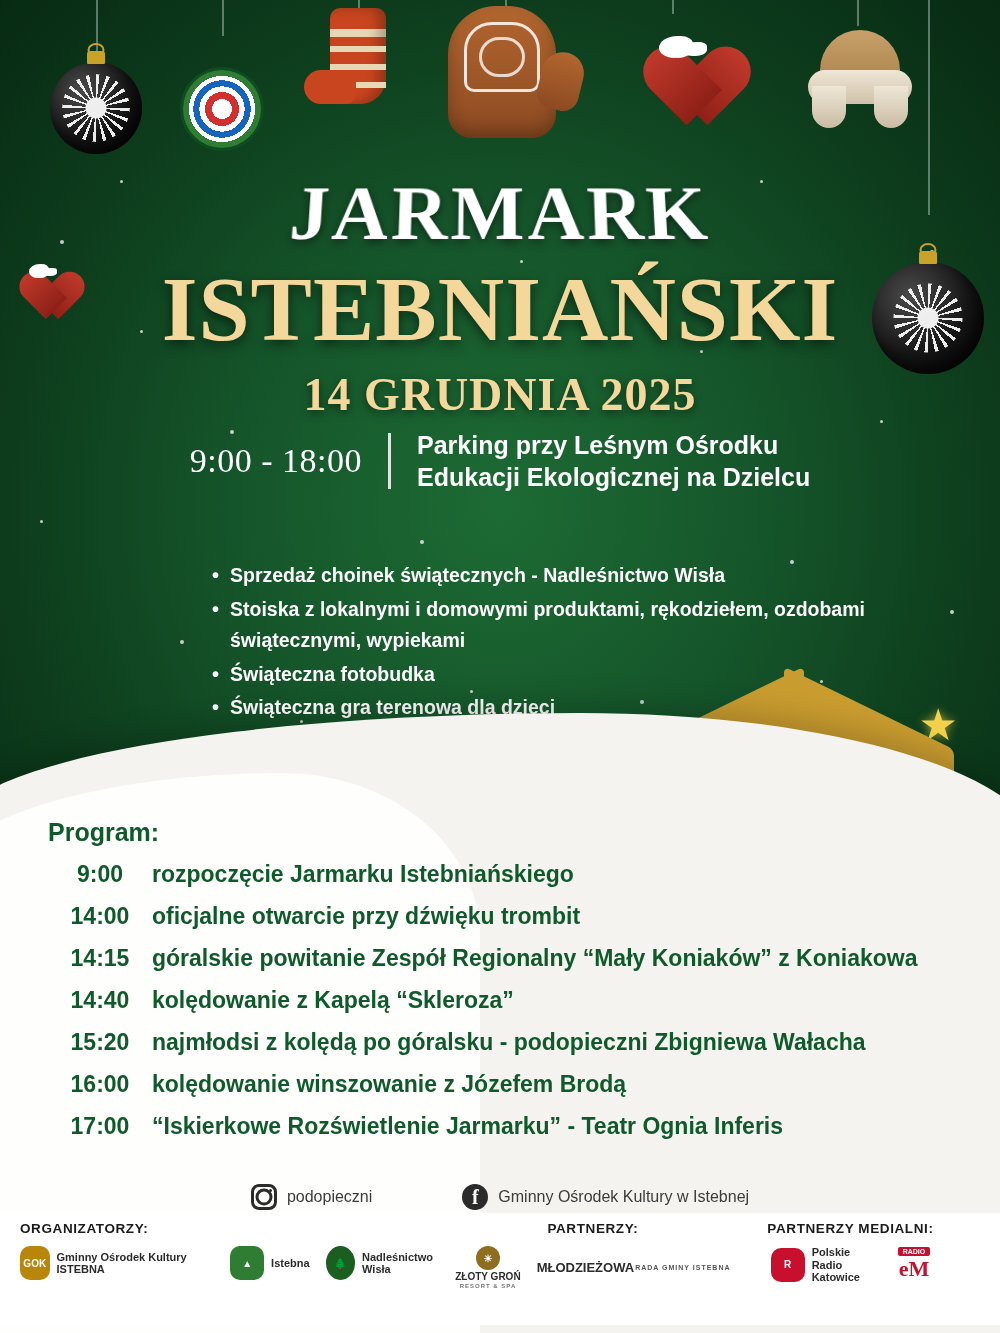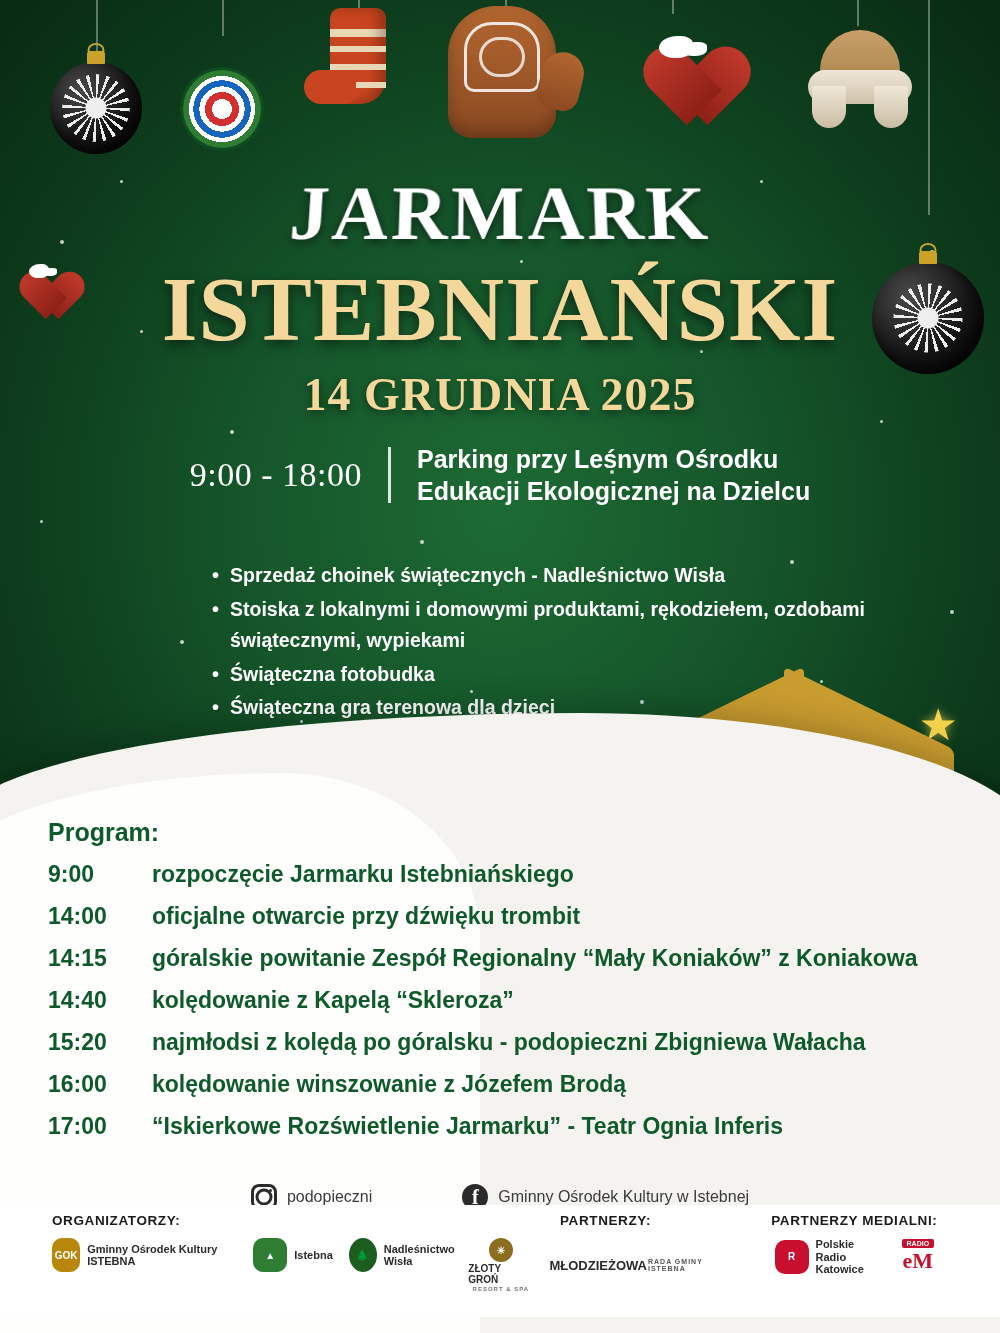--- a/index.html
+++ b/index.html
@@ -179,21 +179,21 @@
     font-weight: bold;
     font-size: 46px;
     color: #f4d79a;
     letter-spacing: 1px;
     margin-top: 14px;
     text-shadow: 0 3px 8px rgba(0,0,0,.5);
   }
 
   .when-where {
     display: flex; align-items: center; justify-content: center; gap: 26px;
-    margin-top: 22px;
+    margin-top: 8px;
   }
   .hours {
     font-family: "Liberation Serif", serif;
     font-size: 34px; color: #ffffff; letter-spacing: .5px;
   }
   .divider-v { width: 3px; height: 56px; background: rgba(255,255,255,.85); }
   .place {
     text-align: left; color: #ffffff; font-size: 25px; line-height: 1.28; font-weight: bold;
     max-width: 470px;
   }
@@ -244,21 +244,21 @@
     text-shadow: 0 0 10px rgba(242,209,75,.7);
   }
 
   
   .program {
     position: absolute; left: 48px; top: 818px; width: 910px; color: #0f5a2a;
   }
   .program h2 {
     font-size: 25px; font-weight: bold; color: #0f5a2a; margin-bottom: 14px;
   }
-  .prow { display: flex; align-items: baseline; margin-bottom: 15px; }
+  .prow { display: flex; align-items: baseline; margin-bottom: 15px; text-align: center; }
   .ptime { width: 104px; font-size: 23px; font-weight: bold; color: #0f5a2a; }
   .pdesc { font-size: 23px; font-weight: bold; color: #0f5a2a; }
 
   
   .socials {
     position: absolute; left: 0; right: 0; top: 1184px;
     display: flex; justify-content: center; gap: 90px; align-items: center;
   }
   .soc { display: flex; align-items: center; gap: 10px; color: #3b3b3b; font-size: 16px; }
   .ig-icon {
@@ -273,23 +273,23 @@
     background: #2b2b2b; border-radius: 50%;
   }
   .fb-icon {
     width: 26px; height: 26px; border-radius: 50%; background: #2b2b2b; color: #fff;
     font-family: "Liberation Serif", serif; font-weight: bold; font-size: 20px;
     display: flex; align-items: center; justify-content: center; line-height: 1;
   }
 
   
   .footer {
-    position: absolute; left: 0; right: 0; bottom: 16px; height: 112px;
+    position: absolute; left: 0; right: 0; bottom: 8px; height: 112px;
     background: #ffffff;
-    display: flex; align-items: flex-start; padding: 8px 34px 0 52px;
+    display: flex; align-items: flex-start; padding: 8px 34px 0 20px;
   }
   .fcol { display: flex; flex-direction: column; }
   .fcol .ttl {
     font-size: 13.5px; font-weight: bold; color: #1b1b1b; letter-spacing: .6px; margin-bottom: 10px;
   }
   .logos { display: flex; align-items: center; gap: 16px; }
   .logo {
     display: flex; align-items: center; gap: 7px; color: #2b2b2b;
     font-size: 11px; font-weight: bold;
   }

